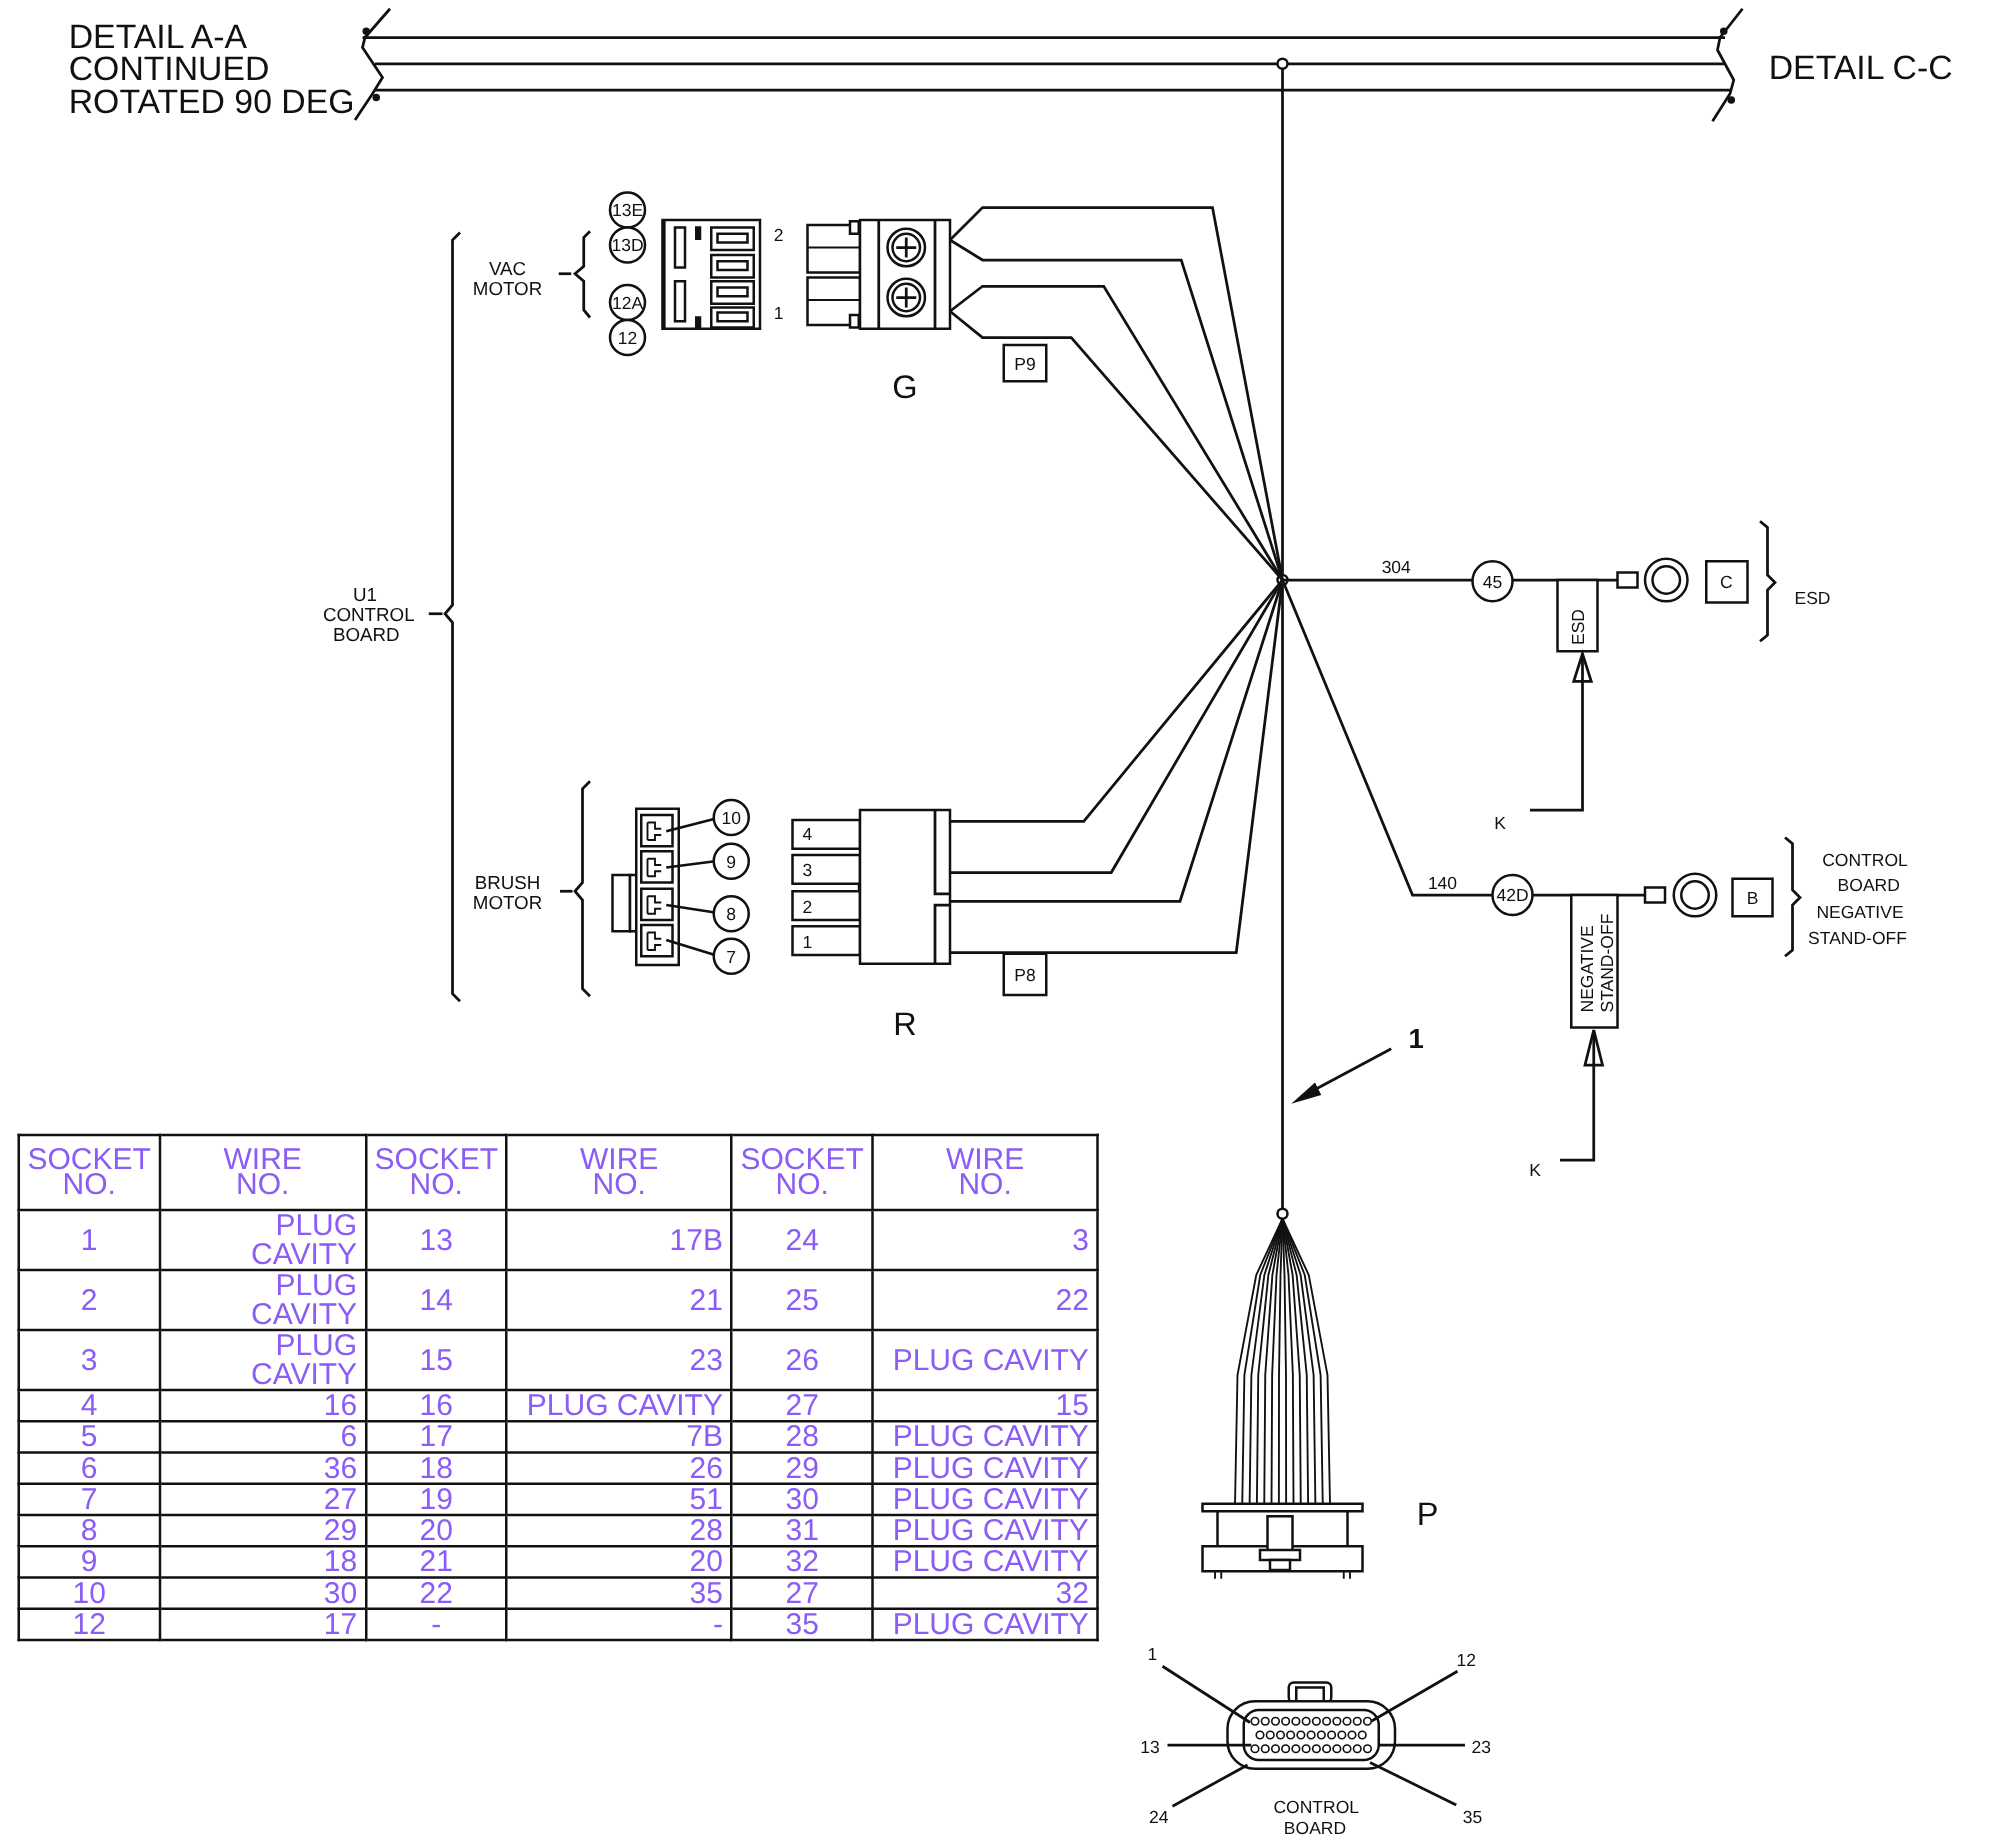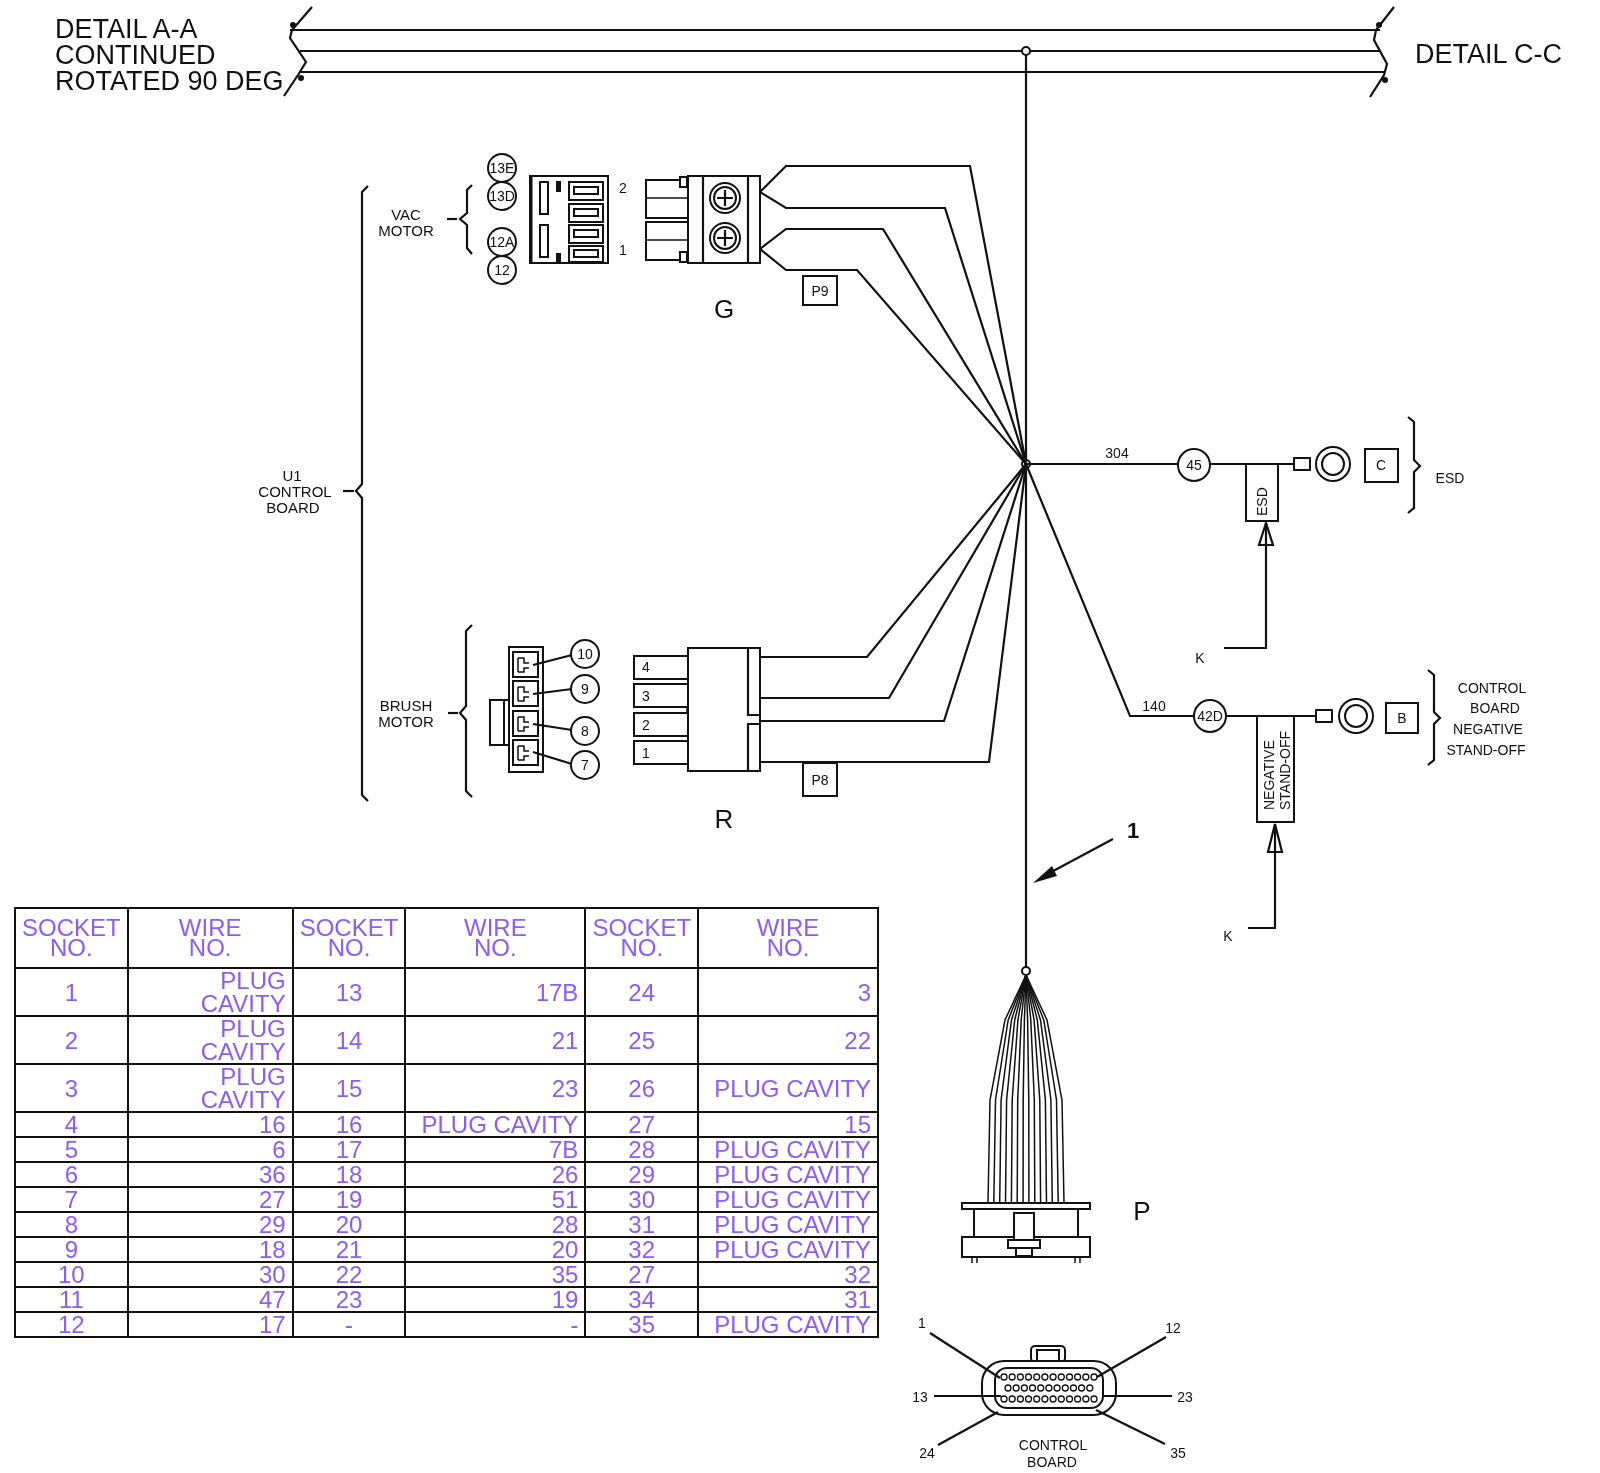--- a/index.html
+++ b/index.html
@@ -410,28 +410,20 @@
       </tr>
       <tr>
         <td class="sock">10</td>
         <td class="wire">30</td>
         <td class="sock">22</td>
         <td class="wire">35</td>
         <td class="sock">27</td>
         <td class="wire">32</td>
       </tr>
       <tr>
-        <td class="sock">11</td>
-        <td class="wire">47</td>
-        <td class="sock">23</td>
-        <td class="wire">19</td>
-        <td class="sock">34</td>
-        <td class="wire">31</td>
-      </tr>
-      <tr>
         <td class="sock">12</td>
         <td class="wire">17</td>
         <td class="sock">-</td>
         <td class="wire">-</td>
         <td class="sock">35</td>
         <td class="wire">PLUG CAVITY</td>
       </tr>
     </tbody>
 </table>
 

